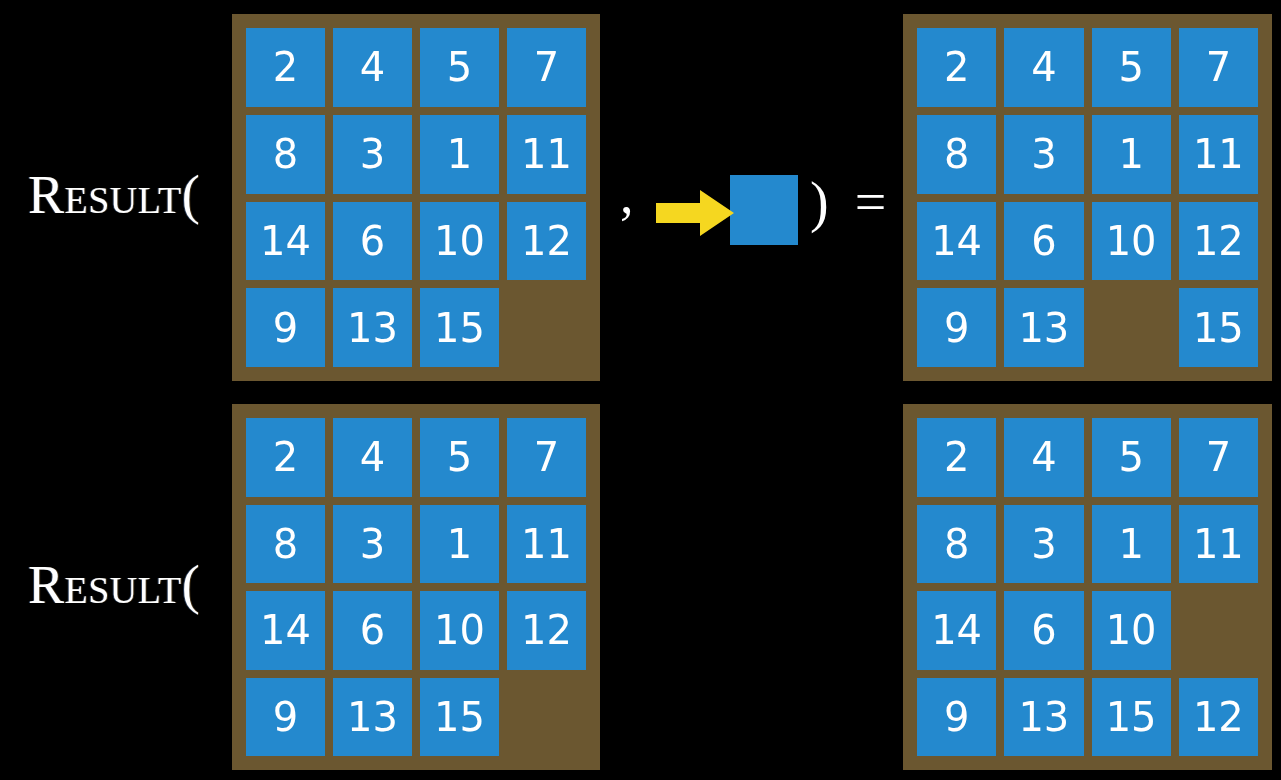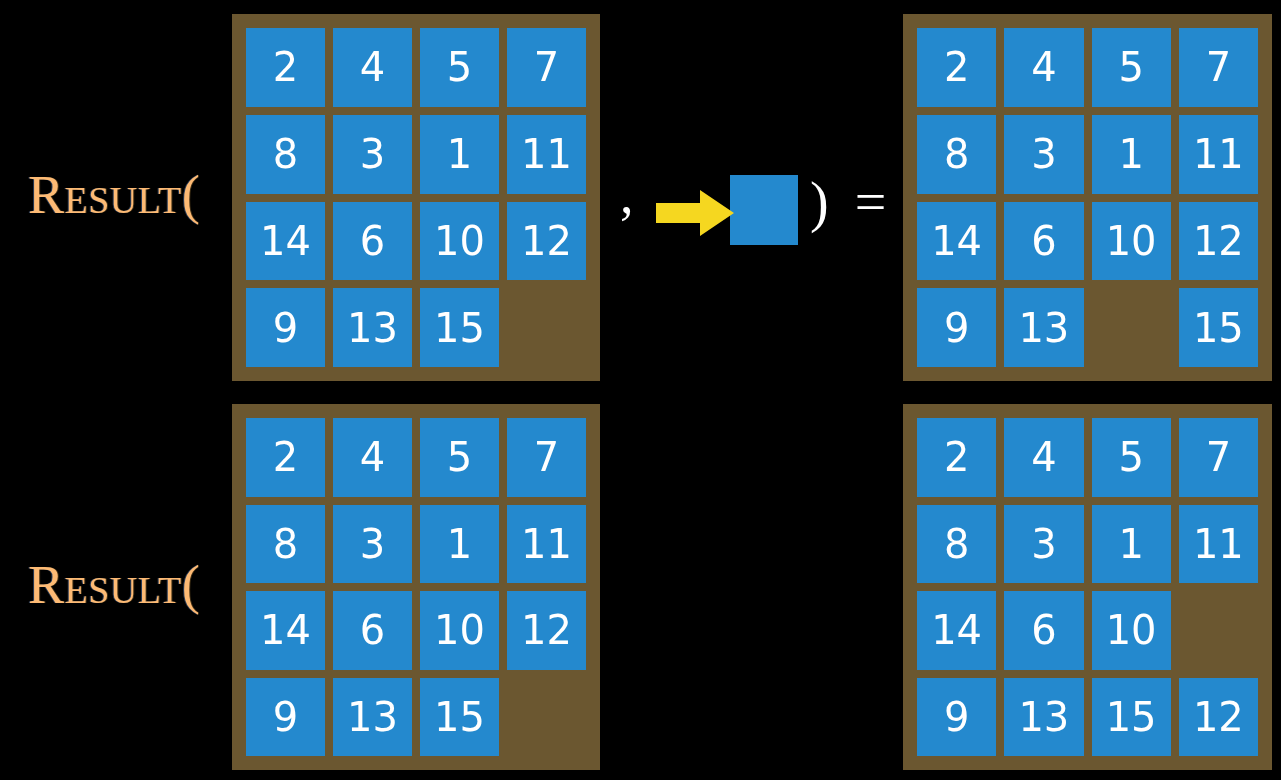--- a/index.html
+++ b/index.html
@@ -30,21 +30,21 @@
   }
   .eq-row.row-1 { top: 0; }
   .eq-row.row-2 { top: 390px; }
 
   
   .result-label {
     position: absolute;
     left: 28px;
     top: 50%;
     transform: translateY(-50%);
-    color: #fdba74;
+    color: #ffffff;
     font-family: "Liberation Serif", "DejaVu Serif", serif;
     font-size: 54px;
     font-variant: small-caps;
     letter-spacing: 0.5px;
     line-height: 1;
     white-space: nowrap;
     text-shadow: 1px 0 0 rgba(120,90,40,0.55), -1px 0 0 rgba(90,130,190,0.45);
     text-align: center;
   }
 

